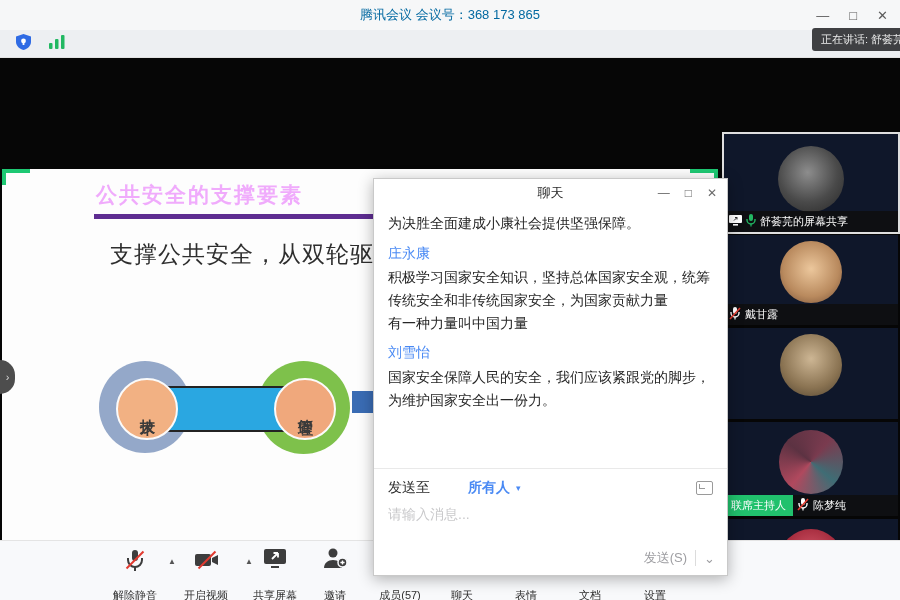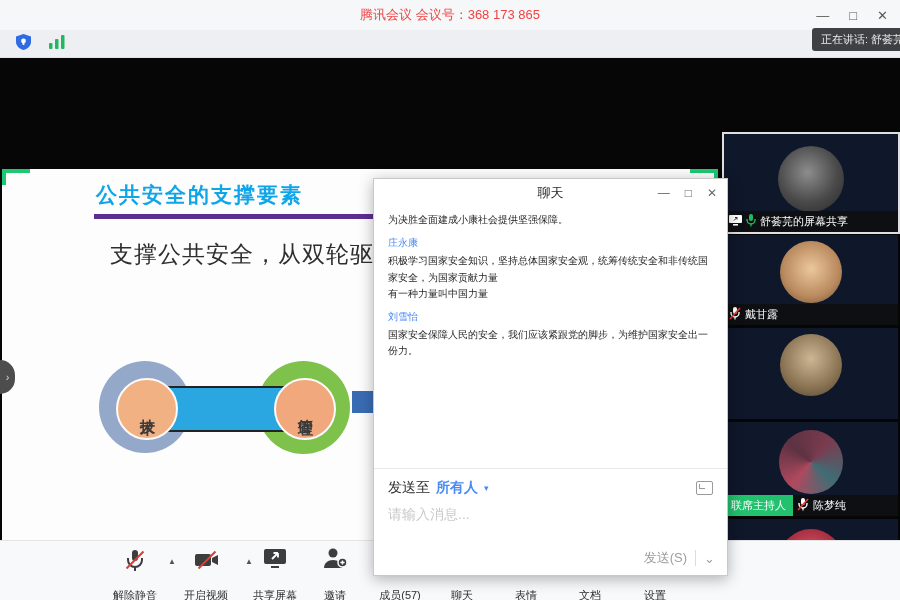--- a/index.html
+++ b/index.html
@@ -1,33 +1,33 @@
 <!DOCTYPE html>
 <html><head>
 <meta charset="utf-8">
 <style>
   html,body{margin:0;padding:0;}
   body{width:900px;height:600px;position:relative;overflow:hidden;background:#060606;
        font-family:"Liberation Sans","DejaVu Sans",sans-serif;}
   
   .titlebar{position:absolute;top:0;left:0;right:0;height:30px;background:#f6f7f8;
-            display:flex;align-items:center;justify-content:center;font-size:13px;color:#ef4444;z-index:10;}
+            display:flex;align-items:center;justify-content:center;font-size:13px;color:#0369a1;z-index:10;}
   .win-controls{position:absolute;right:12px;top:0;height:30px;display:flex;gap:20px;align-items:center;
                 color:#5a5a5a;font-size:13px;z-index:11;}
   .win-controls span{cursor:default;}
   .subbar{position:absolute;top:30px;left:0;right:0;height:27px;background:#edeff2;
           border-bottom:1px solid #e2e2e2;display:flex;align-items:center;padding-left:16px;gap:18px;z-index:10;}
   .toast{position:absolute;top:28px;left:812px;width:120px;height:23px;background:#3f4043;color:#ececec;
          font-size:11px;line-height:23px;padding-left:9px;border-radius:3px 0 0 3px;z-index:40;white-space:nowrap;}
   
   .stage{position:absolute;top:57px;left:0;width:900px;height:483px;background:#060606;overflow:hidden;z-index:1;}
   .slide{position:absolute;left:2px;top:112px;width:716px;height:410px;background:#fdfdfd;z-index:2;}
   .corner{position:absolute;z-index:3;}
   .corner i{position:absolute;background:#1ec873;display:block;}
-  .slide-title{position:absolute;left:96px;top:124px;font-size:21px;font-weight:bold;color:#0ea5e9;
+  .slide-title{position:absolute;left:96px;top:124px;font-size:21px;font-weight:bold;color:#f0abfc;
                letter-spacing:2px;z-index:4;}
   .purple-rule{position:absolute;left:94px;top:157px;width:622px;height:5px;background:#5e2d91;z-index:4;}
   .watermark{position:absolute;left:590px;top:138px;display:flex;align-items:center;gap:4px;z-index:4;opacity:.75;}
   .wm-logo{width:26px;height:26px;border-radius:7px;background:linear-gradient(135deg,#35b1f0 15%,#49d17c 85%);
            display:flex;align-items:center;justify-content:center;color:#fff;font-size:12px;}
   .wm-text{font-size:20px;font-weight:bold;color:#a9adb3;letter-spacing:1px;}
   .slide-sub{position:absolute;left:110px;top:182px;font-size:23px;color:#2e2e2e;letter-spacing:1px;z-index:4;}
   .ring{position:absolute;border-radius:50%;z-index:4;}
   .ring-inner{position:absolute;border-radius:50%;z-index:6;border:2px solid #fbfbfb;
               display:flex;align-items:center;justify-content:center;}
@@ -47,25 +47,25 @@
   .badge{height:21px;display:flex;align-items:center;padding:0 7px;font-size:11px;color:#fff;margin-left:-5px;flex:0 0 auto;}
   .badge.host{background:#f0a030;}
   .badge.cohost{background:#21c16d;}
   
   .chat{position:absolute;left:373px;top:178px;width:353px;height:396px;background:#fff;
         border:1px solid #c9c9c9;box-shadow:0 3px 14px rgba(0,0,0,.3);z-index:30;display:flex;flex-direction:column;}
   .chat-header{height:27px;position:relative;display:flex;align-items:center;justify-content:center;
                font-size:13px;color:#2b2b2b;flex:0 0 auto;}
   .chat-controls{position:absolute;right:10px;top:0;height:27px;display:flex;gap:15px;align-items:center;
                  color:#6b6b6b;font-size:12px;}
-  .chat-msgs{flex:1;padding:6px 14px 0;font-size:10px;color:#262626;line-height:1.62;overflow:hidden;}
+  .chat-msgs{flex:1;padding:6px 14px 0;font-size:14px;color:#262626;line-height:1.62;overflow:hidden;}
   .msg-name{color:#4a8af4;margin:7px 0 2px;}
   .chat-send{border-top:1px solid #e9e9e9;padding:10px 14px 8px;position:relative;height:88px;flex:0 0 auto;}
   .send-to{font-size:14px;color:#2b2b2b;display:flex;align-items:center;gap:6px;}
-  .send-to b{color:#4a8af4;font-weight:bold;}
+  .send-to b{color:#4a8af4;font-weight:bold;margin-left:32px;}
   .send-to .caret{color:#4a8af4;font-size:9px;}
   .popout{position:absolute;right:14px;top:12px;width:15px;height:12px;border:1px solid #9a9a9a;border-radius:2px;}
   .popout:after{content:"";position:absolute;left:2px;top:2px;width:5px;height:4px;border-left:1px solid #9a9a9a;border-bottom:1px solid #9a9a9a;}
   .chat-input{margin-top:9px;font-size:14px;color:#c9c9cb;}
   .send-row{position:absolute;right:12px;bottom:8px;display:flex;align-items:center;gap:8px;color:#9e9ea2;font-size:13px;}
   .send-row .divider{width:1px;height:16px;background:#dcdcdc;}
   
   .toolbar{position:absolute;left:0;right:0;top:540px;height:60px;background:#f8f9fb;
            border-top:1px solid #e4e4e4;z-index:20;}
   .tb-item{position:absolute;top:5px;width:76px;text-align:center;}

